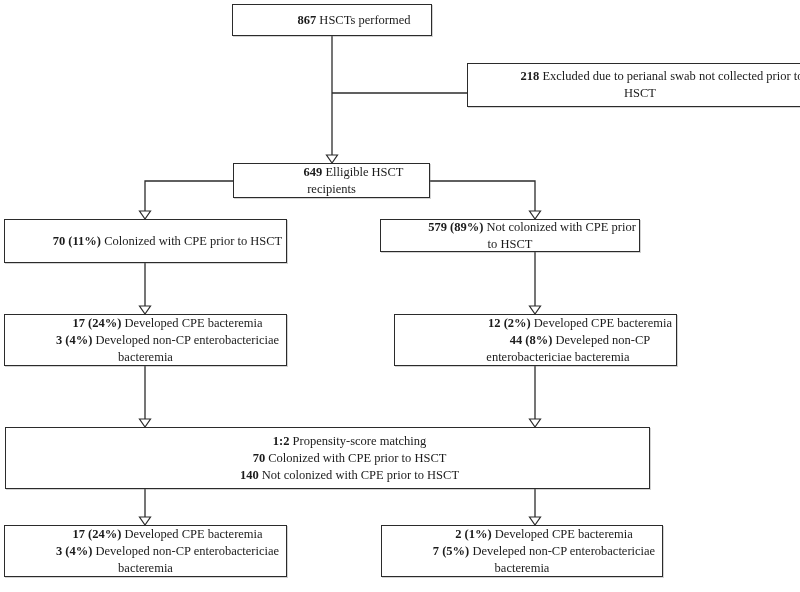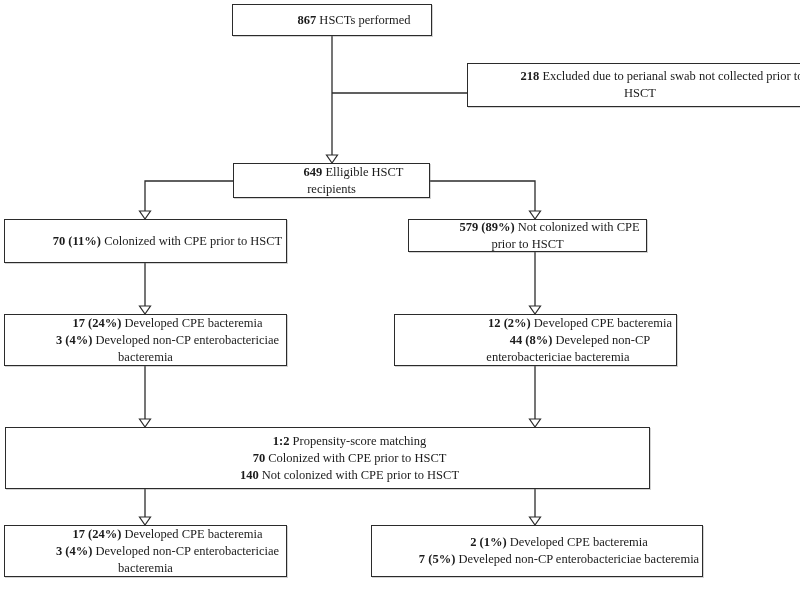--- a/index.html
+++ b/index.html
@@ -40,26 +40,26 @@
     text-align: center;
     font-size: 12.5px;
     line-height: 17px;
     box-shadow: 1px 1px 0 rgba(110,110,110,0.30);
   }
   .b { font-weight: bold; margin-left: 44px; }
   #box-performed              { left: 232px; top: 4px;   width: 200px; height: 32px; }
   #box-excluded               { left: 467px; top: 63px;  width: 346px; height: 44px; }
   #box-eligible               { left: 233px; top: 163px; width: 197px; height: 35px; text-align: center; }
   #box-colonized              { left: 4px;   top: 219px; width: 283px; height: 44px; }
-  #box-not-colonized          { left: 408px; top: 219px; width: 239px; height: 33px; }
+  #box-not-colonized          { left: 380px; top: 219px; width: 260px; height: 33px; }
   #box-colonized-bact         { left: 4px;   top: 314px; width: 283px; height: 52px; }
   #box-not-colonized-bact     { left: 394px; top: 314px; width: 283px; height: 52px; padding-left: 45px; }
   #box-matching               { left: 5px;   top: 427px; width: 645px; height: 62px; }
   #box-matched-colonized-bact     { left: 4px;   top: 525px; width: 283px; height: 52px; }
-  #box-matched-not-colonized-bact { left: 371px; top: 525px; width: 332px; height: 52px; }
+  #box-matched-not-colonized-bact { left: 381px; top: 525px; width: 282px; height: 52px; }
 </style>
 </head>
 <body>
 
 <div class="canvas">
 
   <svg class="connectors" viewBox="0 0 800 592" xmlns="http://www.w3.org/2000/svg">
     <g>
       <path class="ln" d="M332,36 L332,155"></path>
       <path class="ah" d="M326.5,155 L337.5,155 L332,163 Z"></path>

